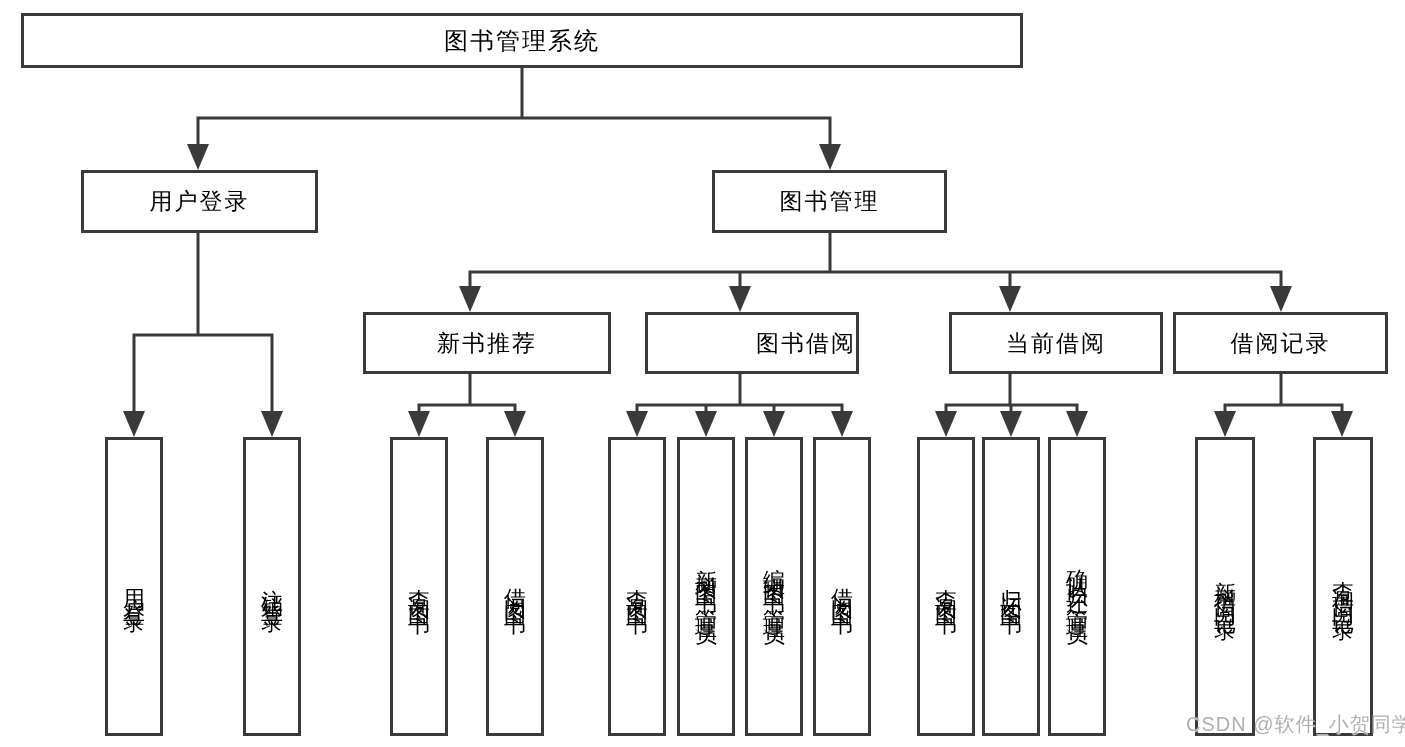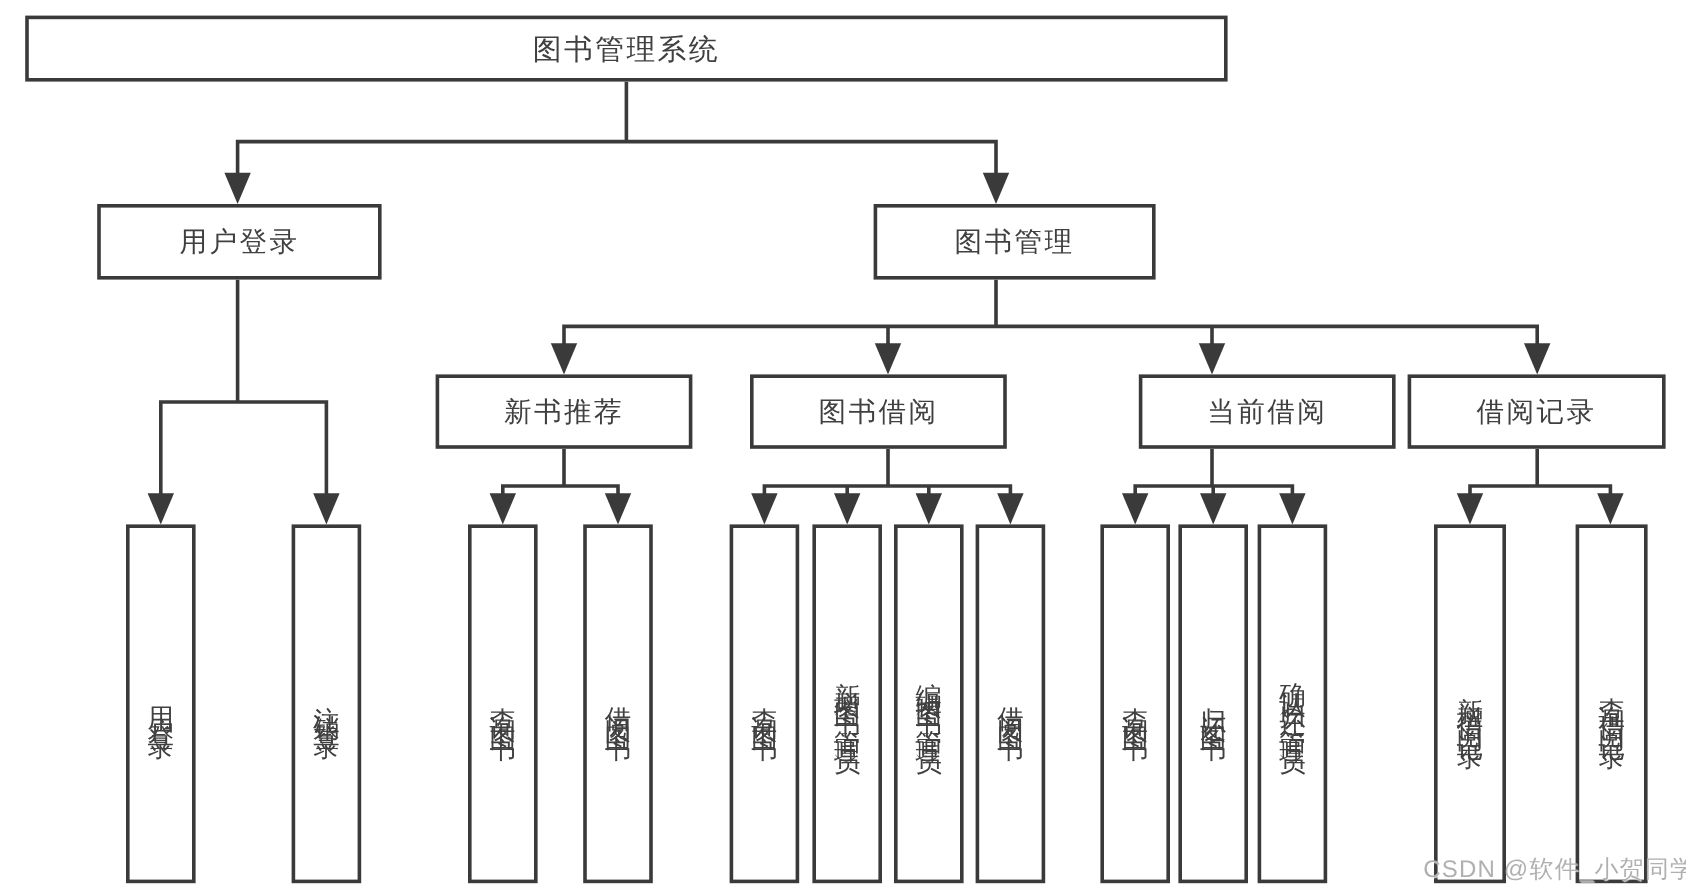--- a/index.html
+++ b/index.html
@@ -17,38 +17,38 @@
     width: 1405px; height: 747px;
   }
   .node {
     position: absolute;
     box-sizing: border-box;
     border: 3px solid #3a3a3a;
     background: #ffffff;
     display: flex;
     align-items: center;
     justify-content: center;
-    color: #404040;
+    color: #000000;
   }
   .h-node { font-size: 23px; letter-spacing: 2px; white-space: nowrap; }
   .root-node { font-size: 24px; }
   .v-node { font-size: 22px; }
   .v-node .v-text {
     writing-mode: vertical-rl;
     text-orientation: mixed;
     letter-spacing: 8px;
     line-height: 1;
     white-space: nowrap;
   }
   
   #n-root           { left: 21px;   top: 13px;  width: 1002px; height: 55px; }
   #n-user-login     { left: 81px;   top: 170px; width: 237px;  height: 63px; }
-  #n-book-mgmt      { left: 712px;  top: 170px; width: 235px;  height: 63px; margin-left: 16px; }
-  #n-new-book-rec   { left: 363px;  top: 312px; width: 214px;  height: 62px; }
-  #n-book-borrow    { left: 625px;  top: 312px; width: 214px;  height: 62px; }
+  #n-book-mgmt      { left: 712px;  top: 170px; width: 235px;  height: 63px; }
+  #n-new-book-rec   { left: 363px;  top: 312px; width: 248px;  height: 62px; }
+  #n-book-borrow    { left: 645px;  top: 312px; width: 214px;  height: 62px; justify-content: flex-end; }
   #n-current-borrow { left: 949px;  top: 312px; width: 214px;  height: 62px; }
   #n-borrow-record  { left: 1173px; top: 312px; width: 215px;  height: 62px; }
   .leaf { top: 437px; width: 58px; height: 299px; }
   #l-user-login     { left: 105px; }
   #l-logout         { left: 243px; }
   #l-query-book-1   { left: 390px; }
   #l-borrow-book-1  { left: 486px; }
   #l-query-book-2   { left: 608px; }
   #l-add-book       { left: 677px; }
   #l-edit-book      { left: 745px; }

